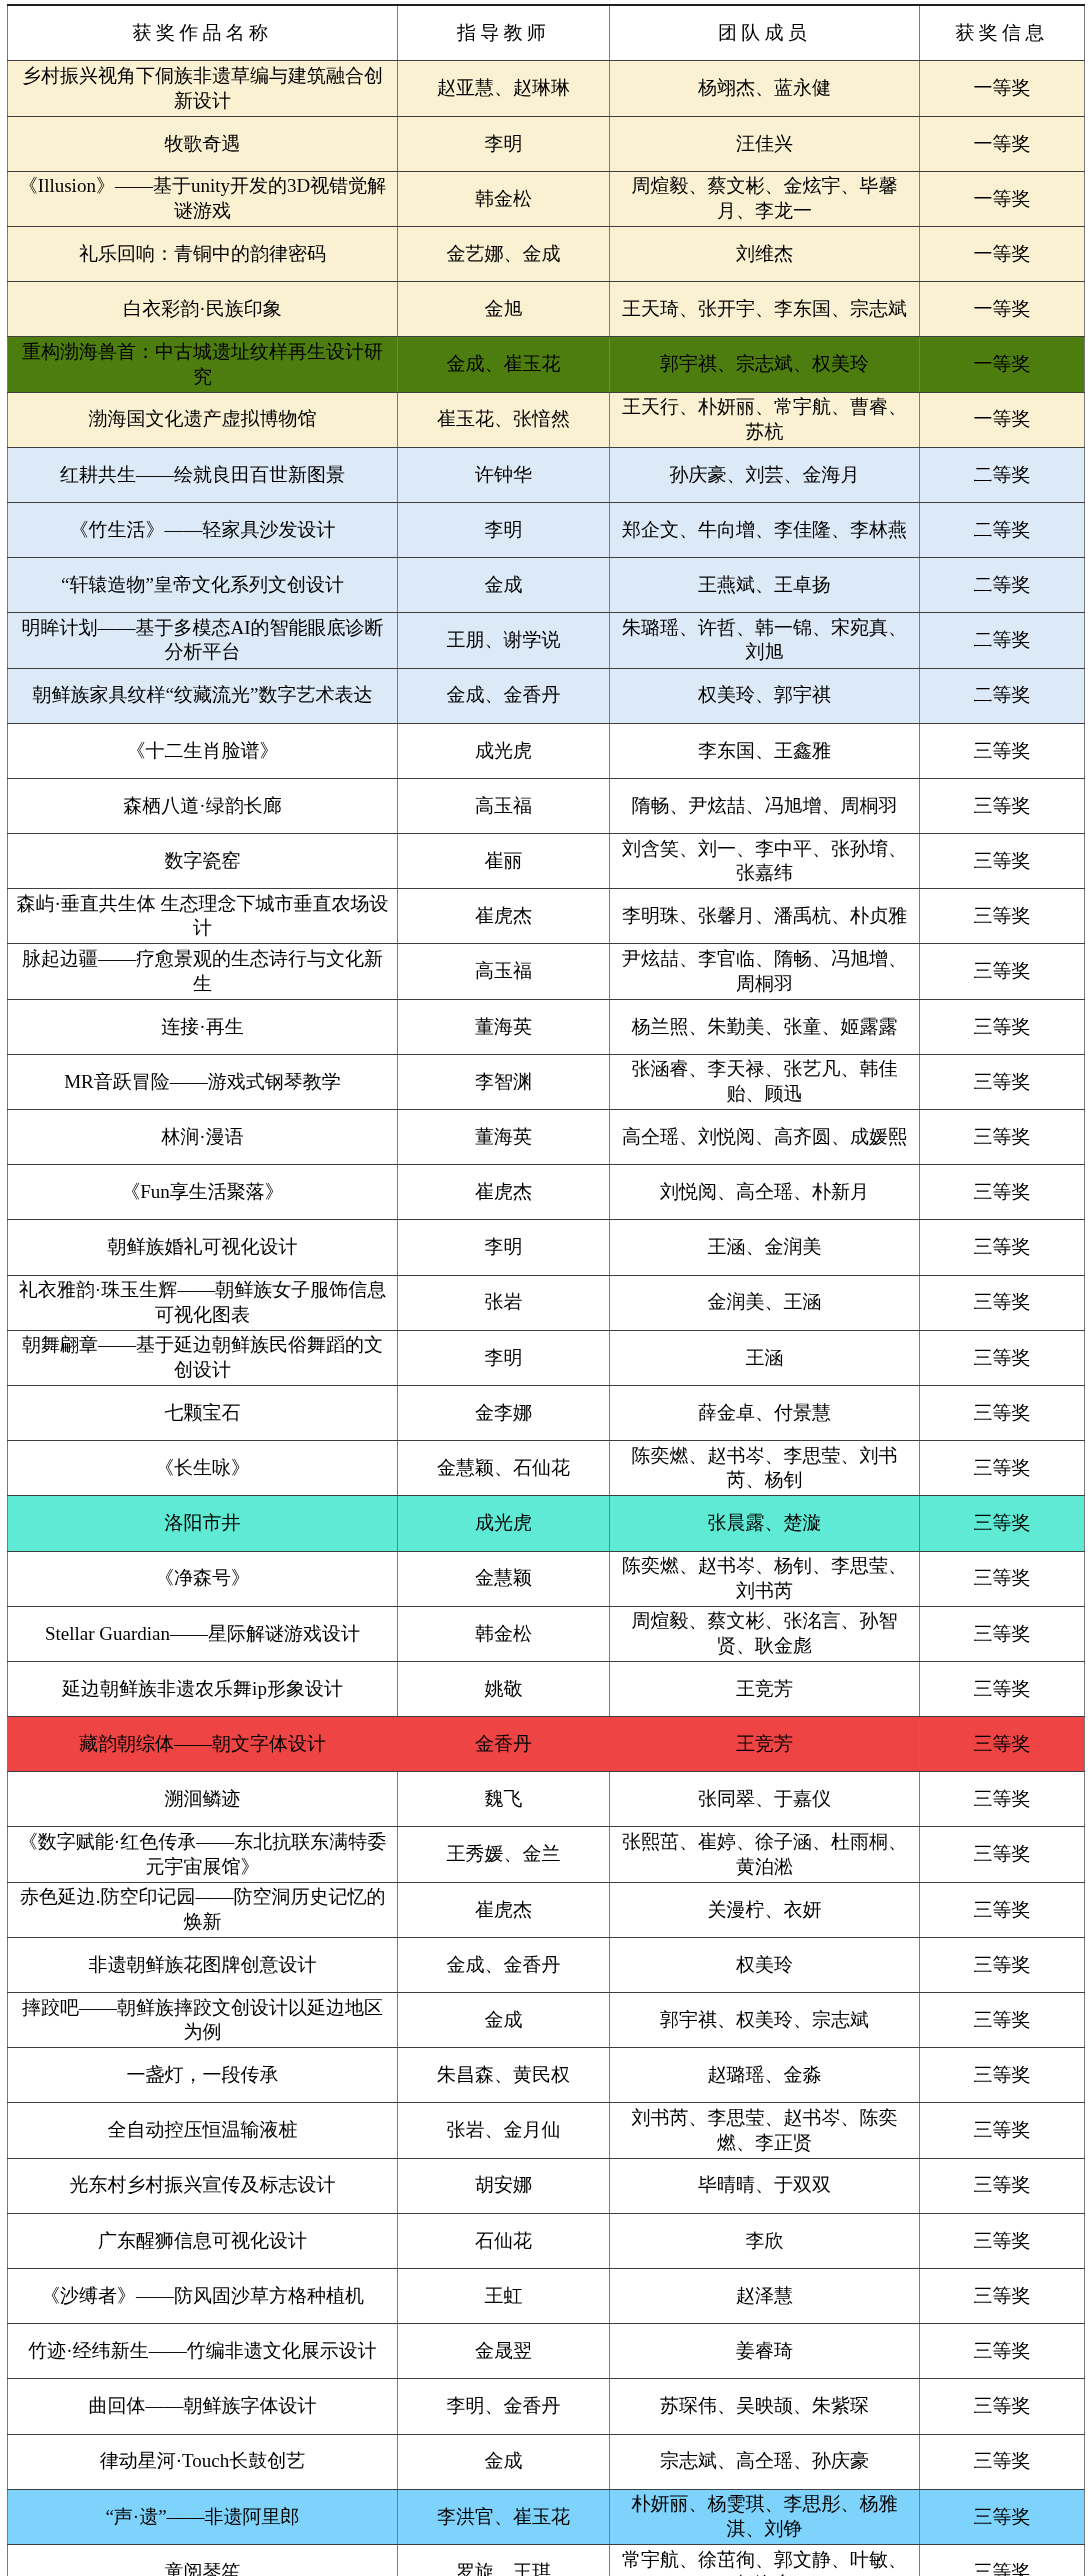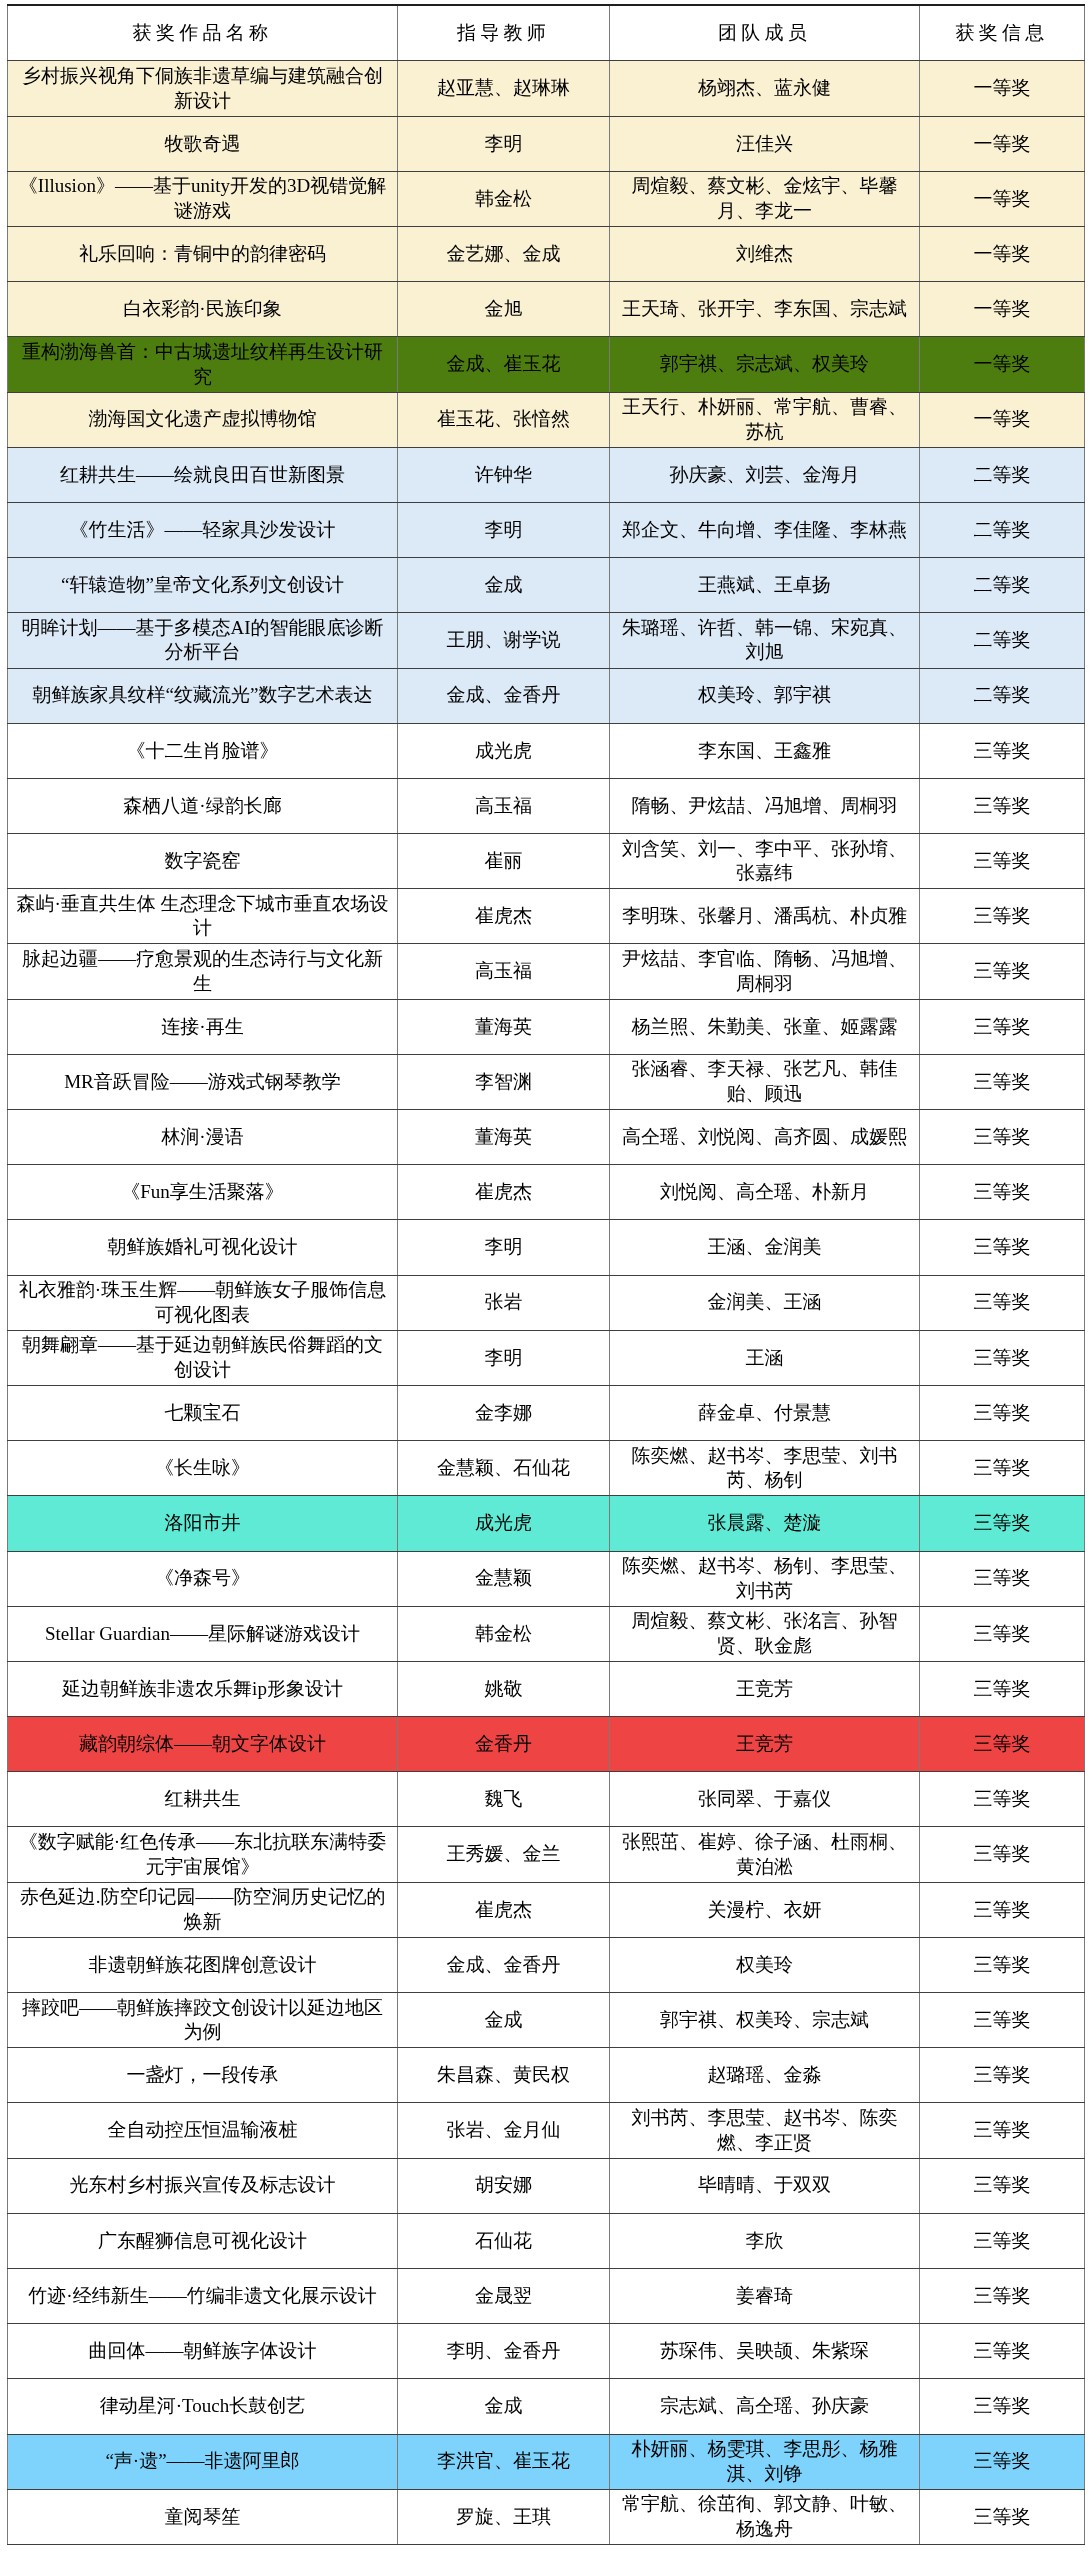--- a/index.html
+++ b/index.html
@@ -249,21 +249,21 @@
     <td class="cell-members">王竞芳</td>
     <td class="cell-award">三等奖</td>
   </tr>
         <tr class="tier-third" style="background: #ef4444;">
     <td class="cell-title">藏韵朝综体——朝文字体设计</td>
     <td class="cell-teacher">金香丹</td>
     <td class="cell-members">王竞芳</td>
     <td class="cell-award">三等奖</td>
   </tr>
         <tr class="tier-third" style="background: rgb(255, 255, 255);">
-    <td class="cell-title">红耕共生</td>
+    <td class="cell-title">溯洄鳞迹</td>
     <td class="cell-teacher">魏飞</td>
     <td class="cell-members">张同翠、于嘉仪</td>
     <td class="cell-award">三等奖</td>
   </tr>
         <tr class="tier-third" style="background: rgb(255, 255, 255);">
     <td class="cell-title">《数字赋能·红色传承——东北抗联东满特委元宇宙展馆》</td>
     <td class="cell-teacher">王秀媛、金兰</td>
     <td class="cell-members">张熙茁、崔婷、徐子涵、杜雨桐、黄泊淞</td>
     <td class="cell-award">三等奖</td>
   </tr>
@@ -300,20 +300,26 @@
         <tr class="tier-third" style="background: rgb(255, 255, 255);">
     <td class="cell-title">光东村乡村振兴宣传及标志设计</td>
     <td class="cell-teacher">胡安娜</td>
     <td class="cell-members">毕晴晴、于双双</td>
     <td class="cell-award">三等奖</td>
   </tr>
         <tr class="tier-third" style="background: rgb(255, 255, 255);">
     <td class="cell-title">广东醒狮信息可视化设计</td>
     <td class="cell-teacher">石仙花</td>
     <td class="cell-members">李欣</td>
+    <td class="cell-award">三等奖</td>
+  </tr>
+        <tr class="tier-third" style="background: rgb(255, 255, 255);">
+    <td class="cell-title">《沙缚者》——防风固沙草方格种植机</td>
+    <td class="cell-teacher">王虹</td>
+    <td class="cell-members">赵泽慧</td>
     <td class="cell-award">三等奖</td>
   </tr>
         <tr class="tier-third" style="background: rgb(255, 255, 255);">
     <td class="cell-title">竹迹·经纬新生——竹编非遗文化展示设计</td>
     <td class="cell-teacher">金晟翌</td>
     <td class="cell-members">姜睿琦</td>
     <td class="cell-award">三等奖</td>
   </tr>
         <tr class="tier-third" style="background: rgb(255, 255, 255);">
     <td class="cell-title">曲回体——朝鲜族字体设计</td>

